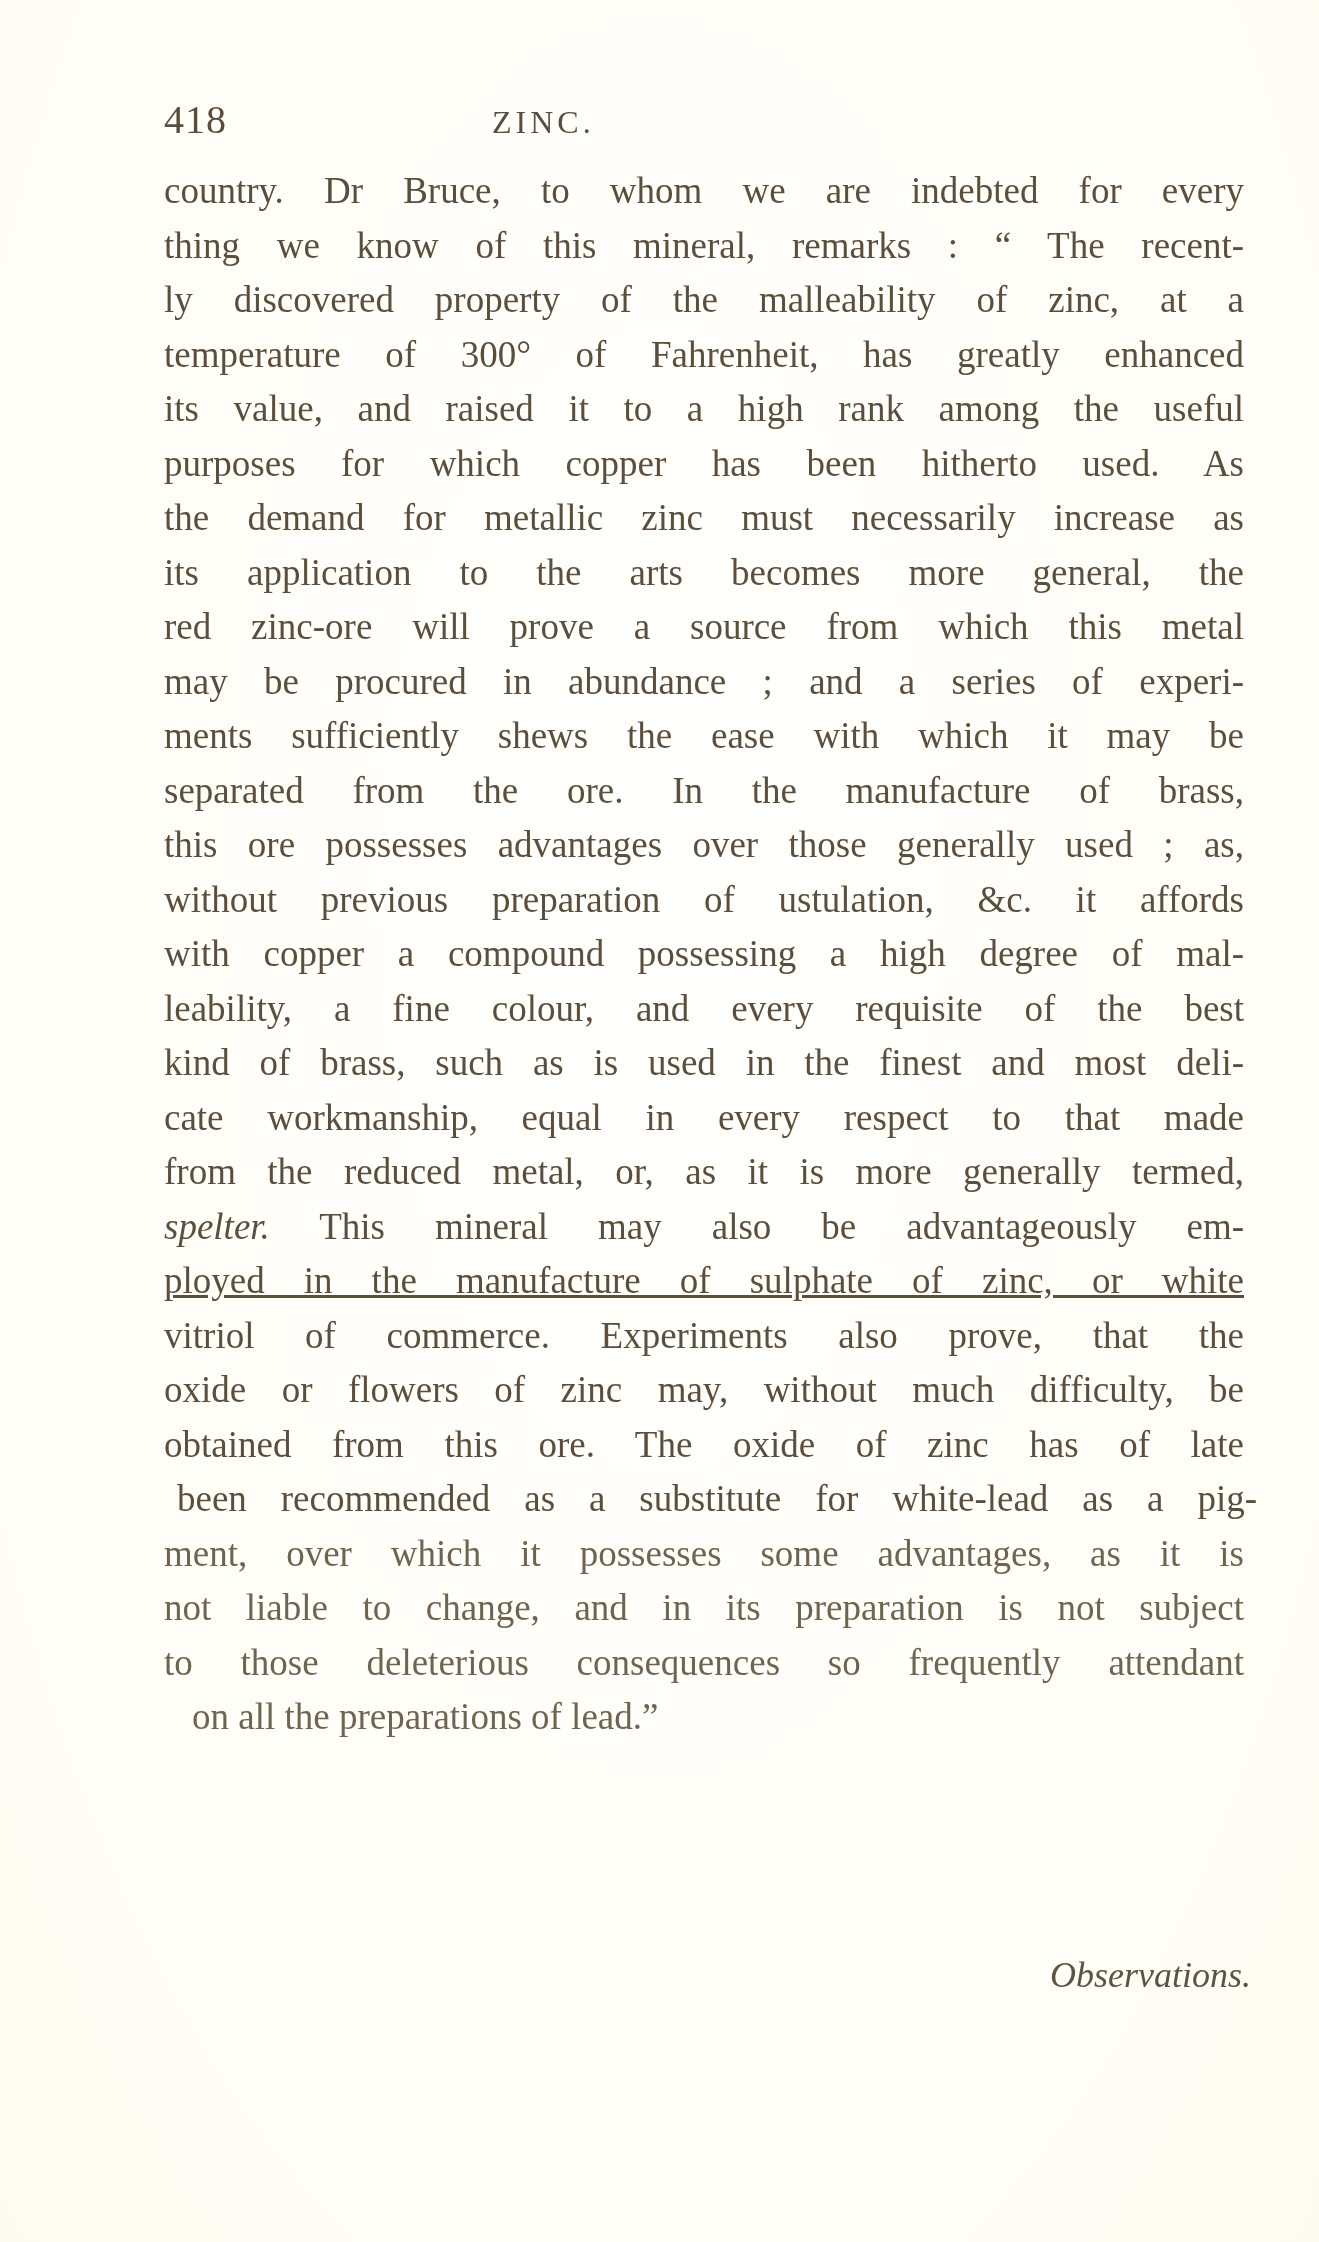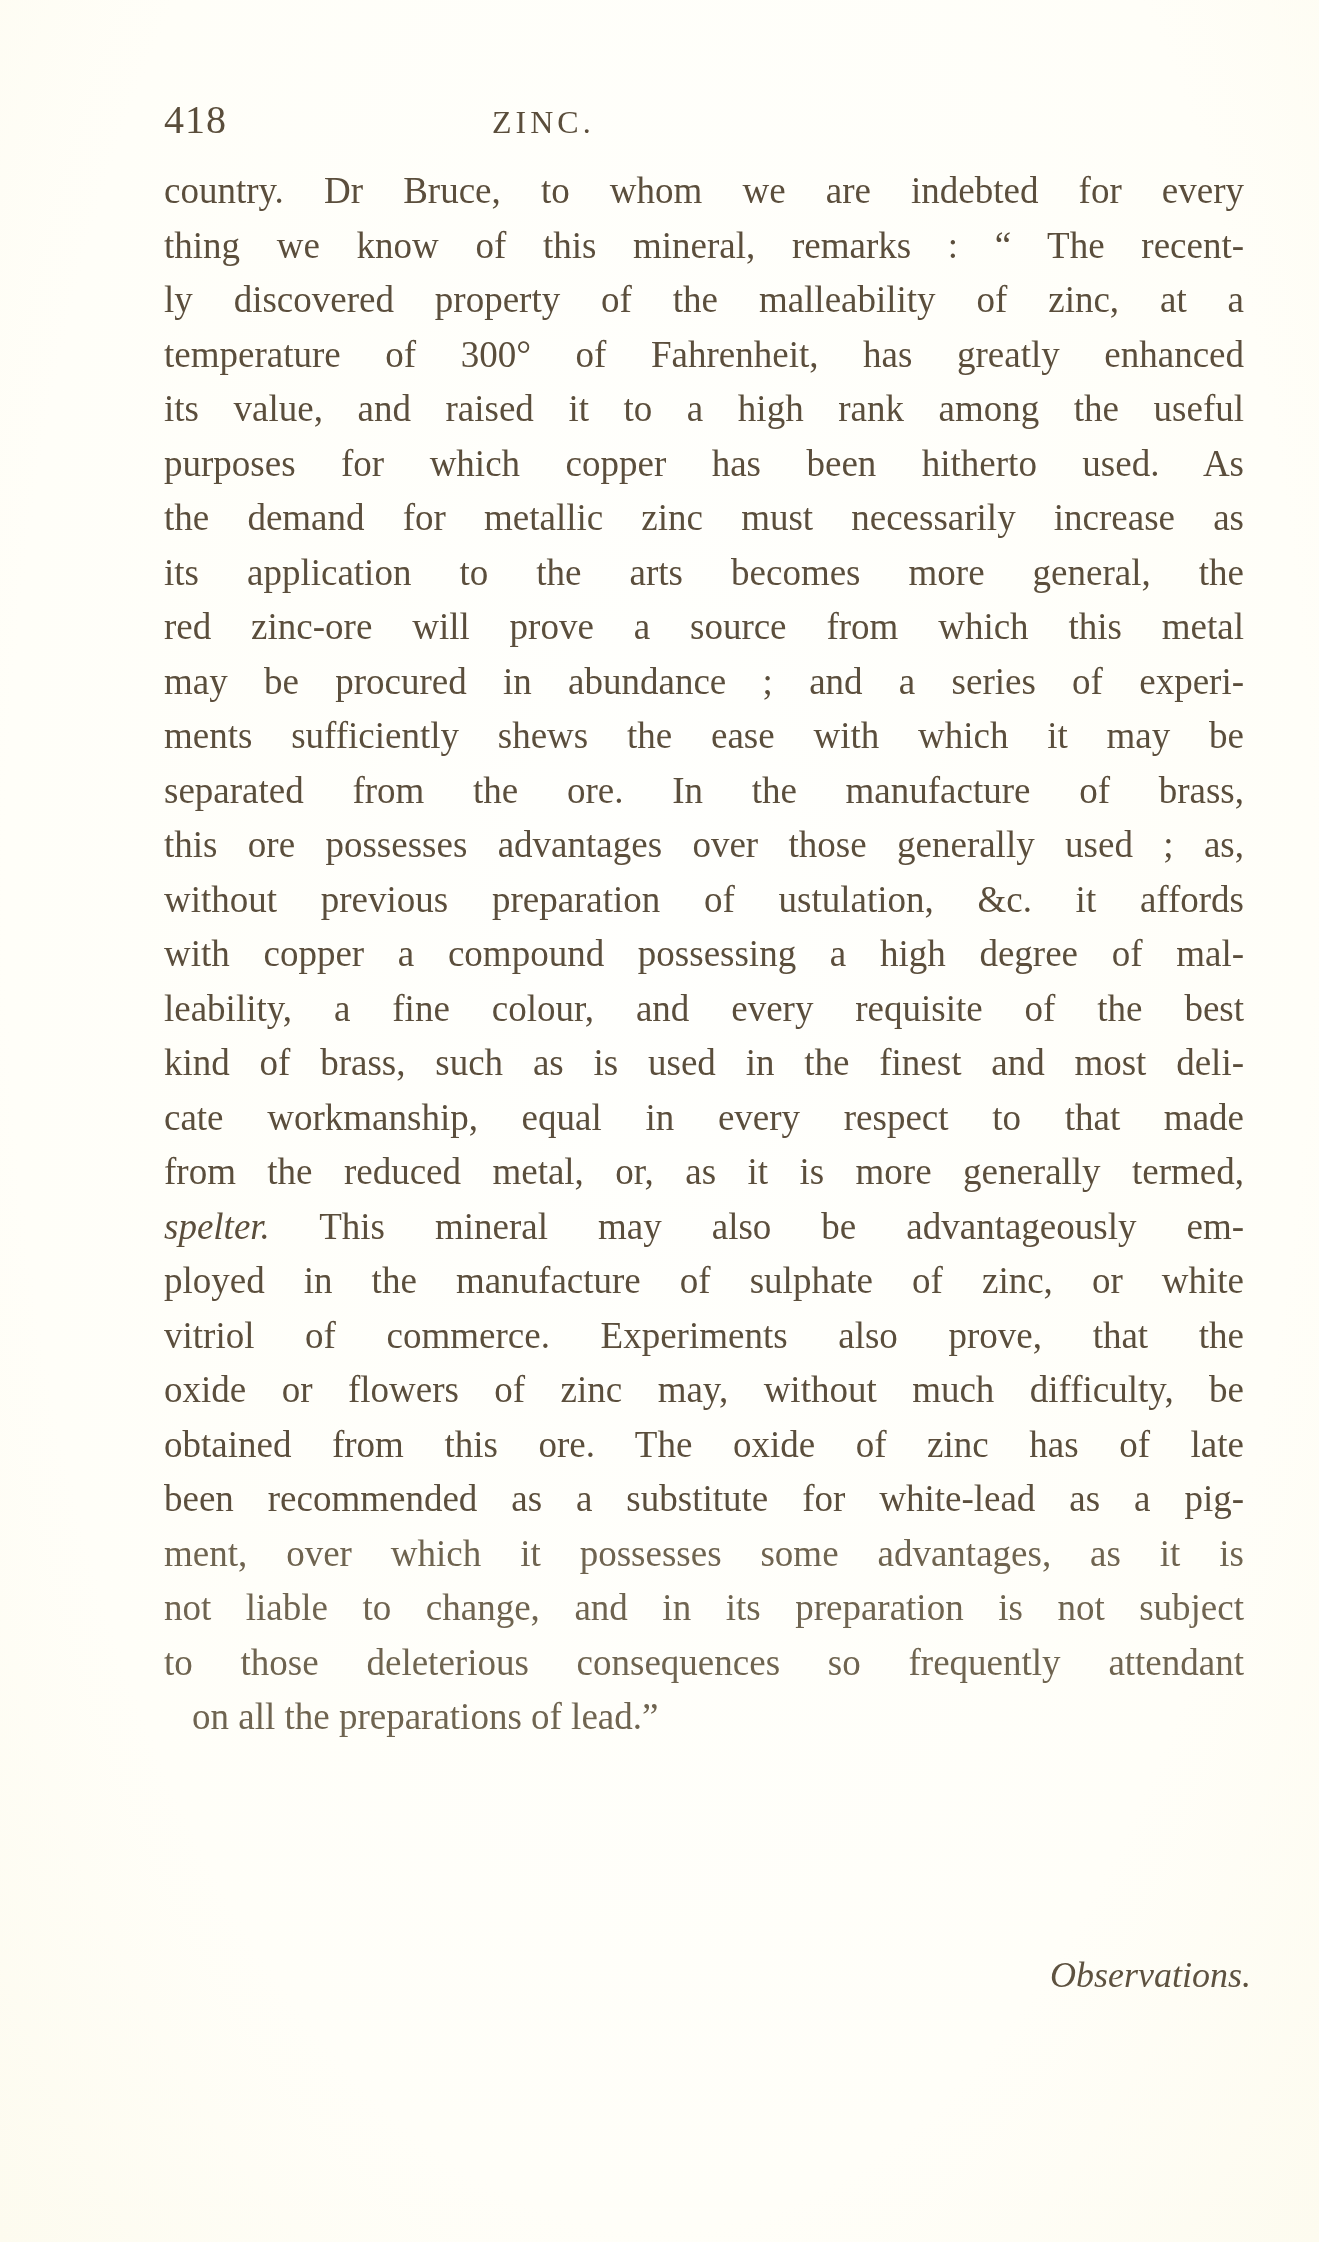--- a/index.html
+++ b/index.html
@@ -104,25 +104,25 @@
     <span class="line" style="display: block; width: 1080px;">ments sufficiently shews the ease with which it may be</span>
     <span class="line" style="display: block; width: 1080px;">separated from the ore.  In the manufacture of brass,</span>
     <span class="line" style="display: block; width: 1080px;">this ore possesses advantages over those generally used ; as,</span>
     <span class="line" style="display: block; width: 1080px;">without previous preparation of ustulation, &amp;c. it affords</span>
     <span class="line" style="display: block; width: 1080px;">with copper a compound possessing a high degree of mal-</span>
     <span class="line" style="display: block; width: 1080px;">leability, a fine colour, and every requisite of the best</span>
     <span class="line" style="display: block; width: 1080px;">kind of brass, such as is used in the finest and most deli-</span>
     <span class="line" style="display: block; width: 1080px;">cate workmanship, equal in every respect to that made</span>
     <span class="line" style="display: block; width: 1080px;">from the reduced metal, or, as it is more generally termed,</span>
     <span class="line" style="display: block; width: 1080px;"><em>spelter.</em><span>  This mineral may also be advantageously em-</span></span>
-    <span class="line" style="display: block; width: 1080px;">ployed in the manufacture of sulphate of zinc, or white</span>
+    <span class="line" style="display: block; width: 1080px; text-decoration: underline;">ployed in the manufacture of sulphate of zinc, or white</span>
     <span class="line" style="display: block; width: 1080px;">vitriol of commerce.  Experiments also prove, that the</span>
     <span class="line" style="display: block; width: 1080px;">oxide or flowers of zinc may, without much difficulty, be</span>
     <span class="line" style="display: block; width: 1080px;">obtained from this ore.  The oxide of zinc has of late</span>
-    <span class="line" style="display: block; width: 1080px;">been recommended as a substitute for white-lead as a pig-</span>
+    <span class="line" style="display: block; width: 1080px; margin-left: 13px;">been recommended as a substitute for white-lead as a pig-</span>
     <span class="line faded" style="display: block; width: 1080px;">ment, over which it possesses some advantages, as it is</span>
     <span class="line faded" style="display: block; width: 1080px;">not liable to change, and in its preparation is not subject</span>
     <span class="line faded" style="display: block; width: 1080px;">to those deleterious consequences so frequently attendant</span>
     <span class="line last faded" style="display: block; width: 1080px; margin-left: 28px;">on all the preparations of lead.”</span>
   </div>
 
   <div class="catchword">Observations.</div>
 
 </div>
 

